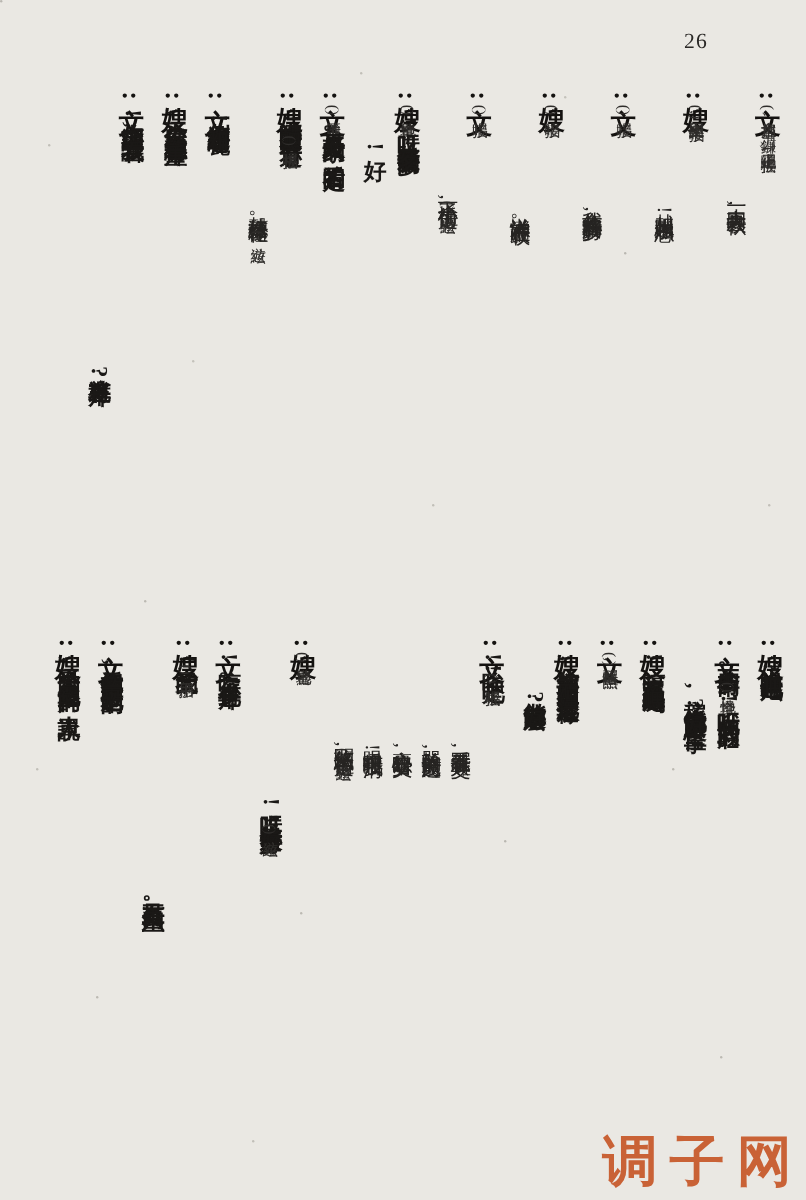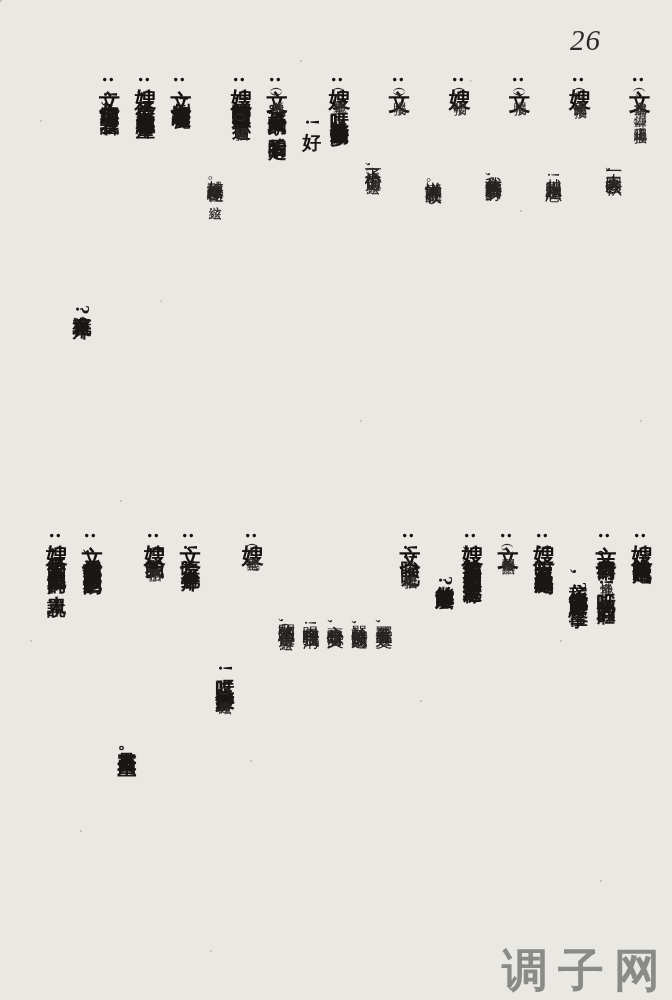--- a/index.html
+++ b/index.html
@@ -11,39 +11,39 @@
   }
   .paper-noise{position:absolute;inset:0;pointer-events:none;opacity:.5;}
   .dot{position:absolute;width:2px;height:2px;background:#8a8880;border-radius:50%;
     box-shadow: 40px 120px #9a978e, 120px 500px #908d84, 300px 60px #9a978e,
     520px 210px #8a8880, 640px 420px #9a978e, 80px 830px #908d84,
     210px 950px #9a978e, 420px 700px #8a8880, 600px 880px #908d84,
     160px 300px #a09d94, 360px 420px #9a978e, 560px 640px #908d84,
     30px 640px #9a978e, 470px 80px #a09d94, 250px 760px #908d84;}
   .pagenum{
     position:absolute;top:24px;left:570px;
-    font-size:29px;font-style:italic;color:#2b2927;letter-spacing:1px;
+    font-size:18px;color:#2b2927;letter-spacing:1px;
   }
   .block{
     position:absolute;
     writing-mode:vertical-rl;text-orientation:mixed;
     line-height:1.08;
   }
   .block-top{top:72px;right:20px;height:420px;width:636px;}
   .block-bottom{top:528px;right:18px;height:442px;width:640px;}
   .speech{margin-left:12px;}
   .col{margin-left:6px;}
   .seg-label{font-size:22px;font-weight:bold;letter-spacing:4px;color:#141210;}
   .seg-dialogue{font-size:19px;font-weight:bold;letter-spacing:1px;color:#1a1816;}
   .seg-sung{font-size:17px;letter-spacing:1px;color:#262422;}
   .seg-paren{font-size:13px;letter-spacing:0;color:#2e2c2a;}
   .watermark{
     position:absolute;right:8px;bottom:6px;text-align:right;
-    color:#737373;opacity:.8;line-height:1.0;
-    font-family:Liberation Serif, serif;
+    color:#c2410c;opacity:.8;line-height:1.0;
+    font-family:Liberation Mono, monospace;
     pointer-events:none;
   }
   .watermark .wm-name{font-size:46px;font-weight:bold;letter-spacing:10px;margin-right:-6px;}
   .watermark .wm-url{font-size:24px;font-weight:bold;letter-spacing:1px;margin-top:2px;}
 </style>
 </head>
 <body>
 
 <div class="paper-noise">
     <div class="dot"></div>

